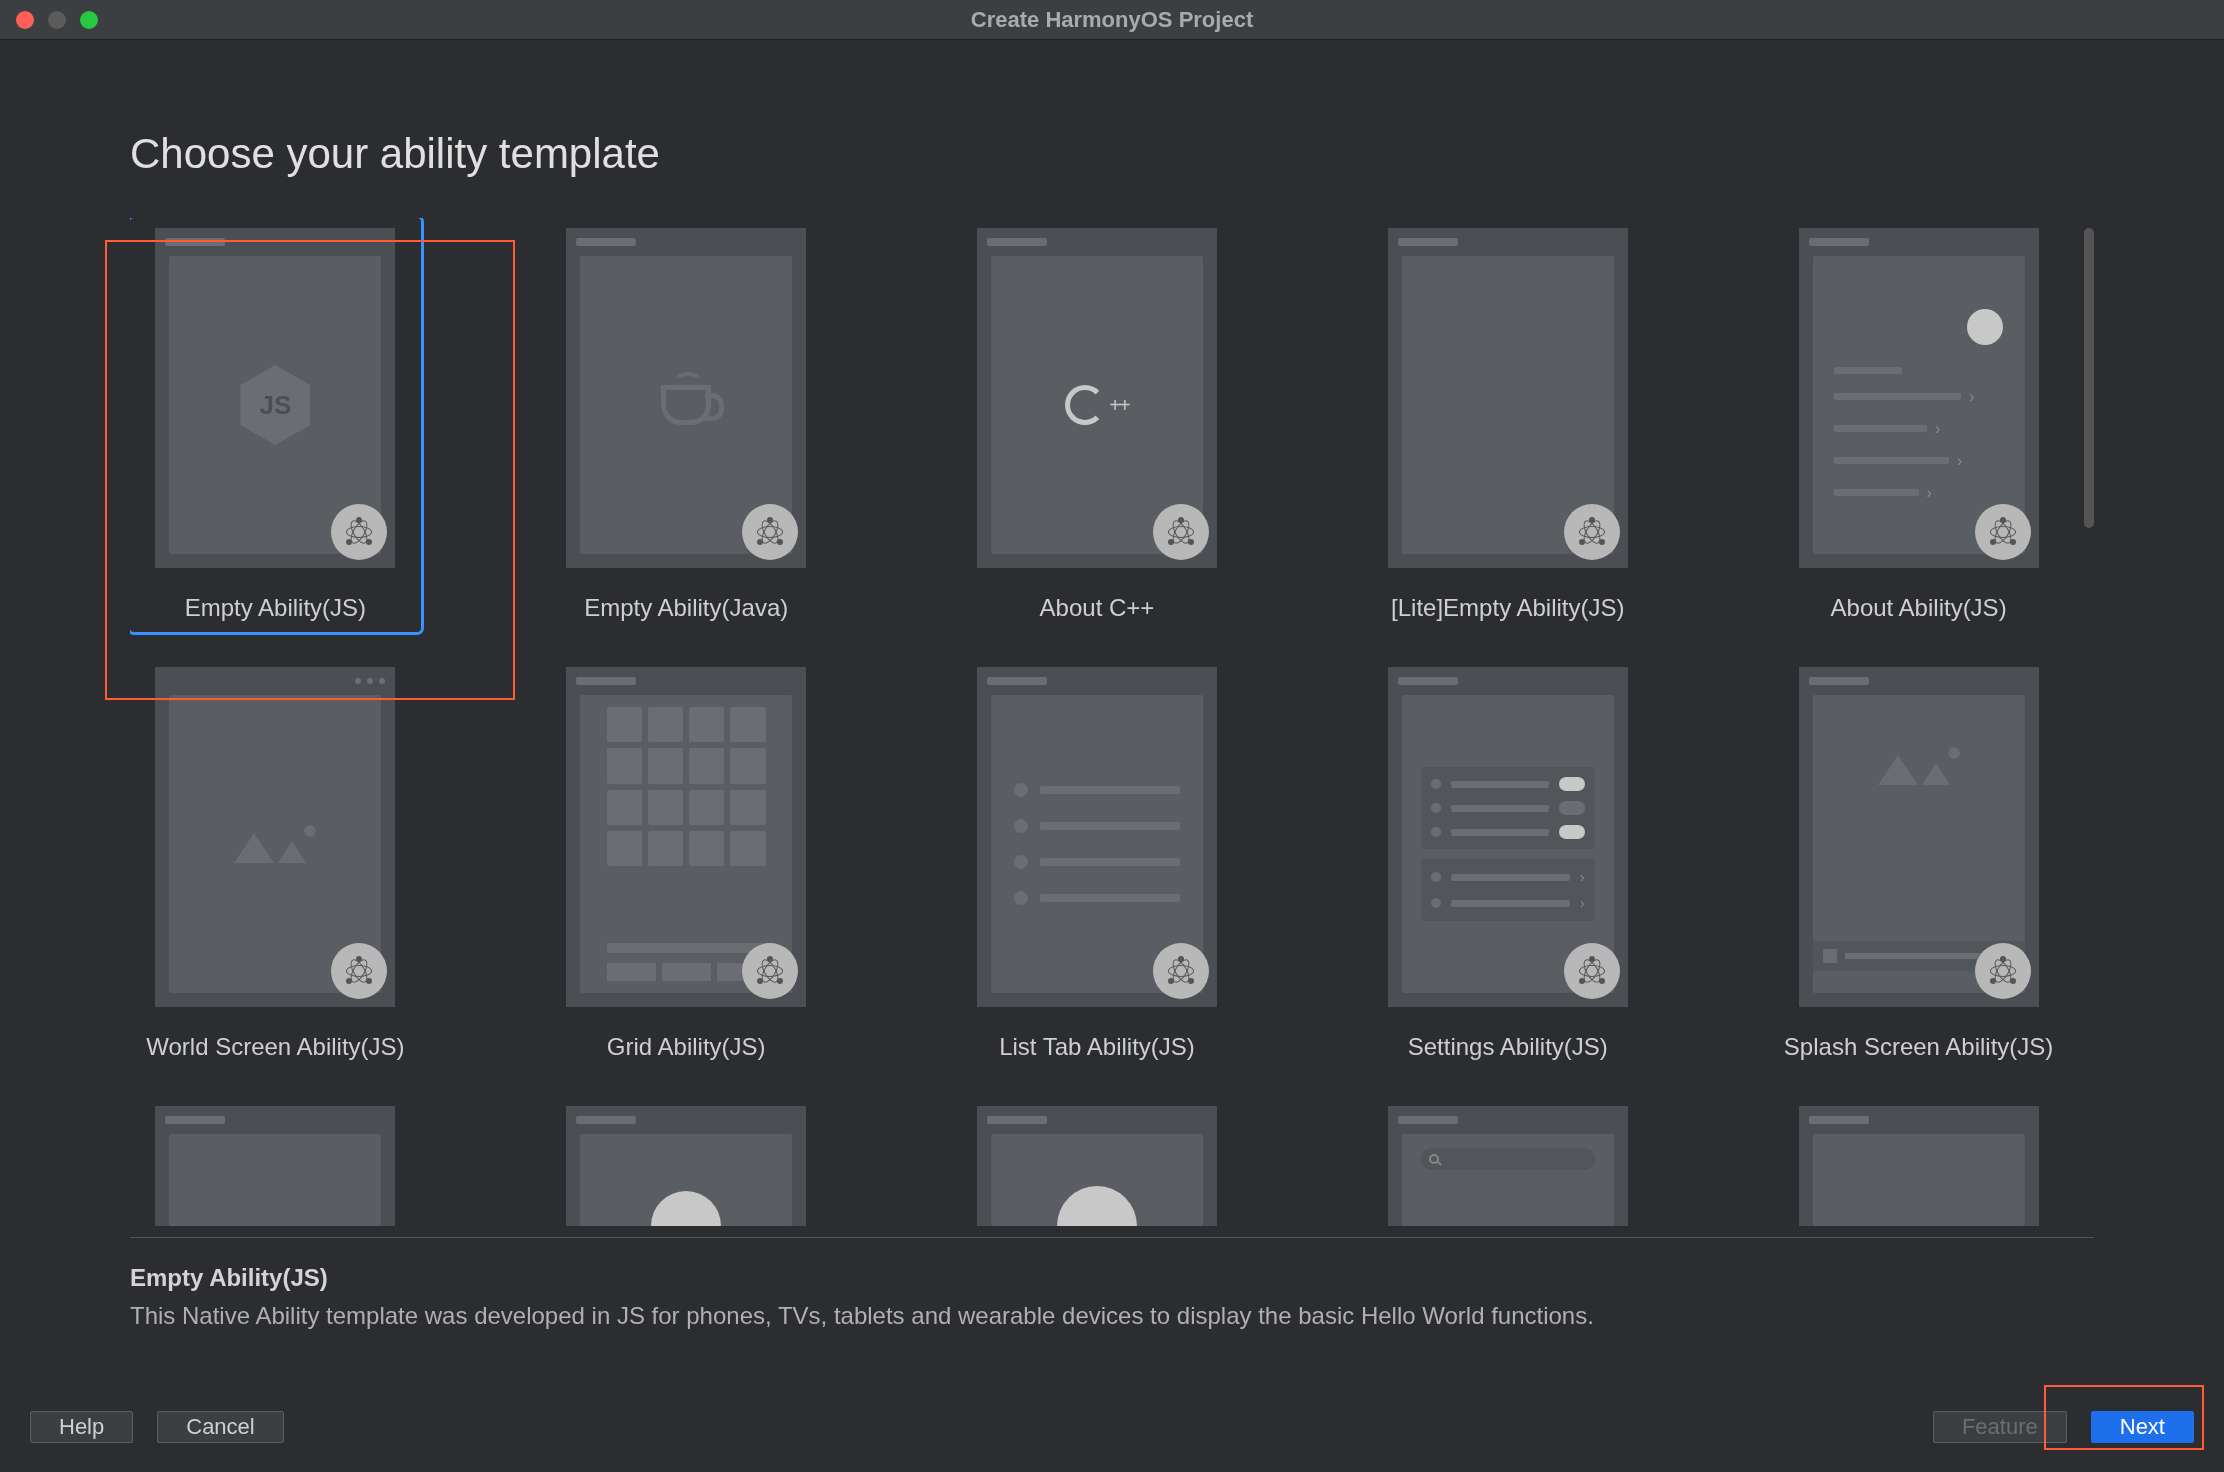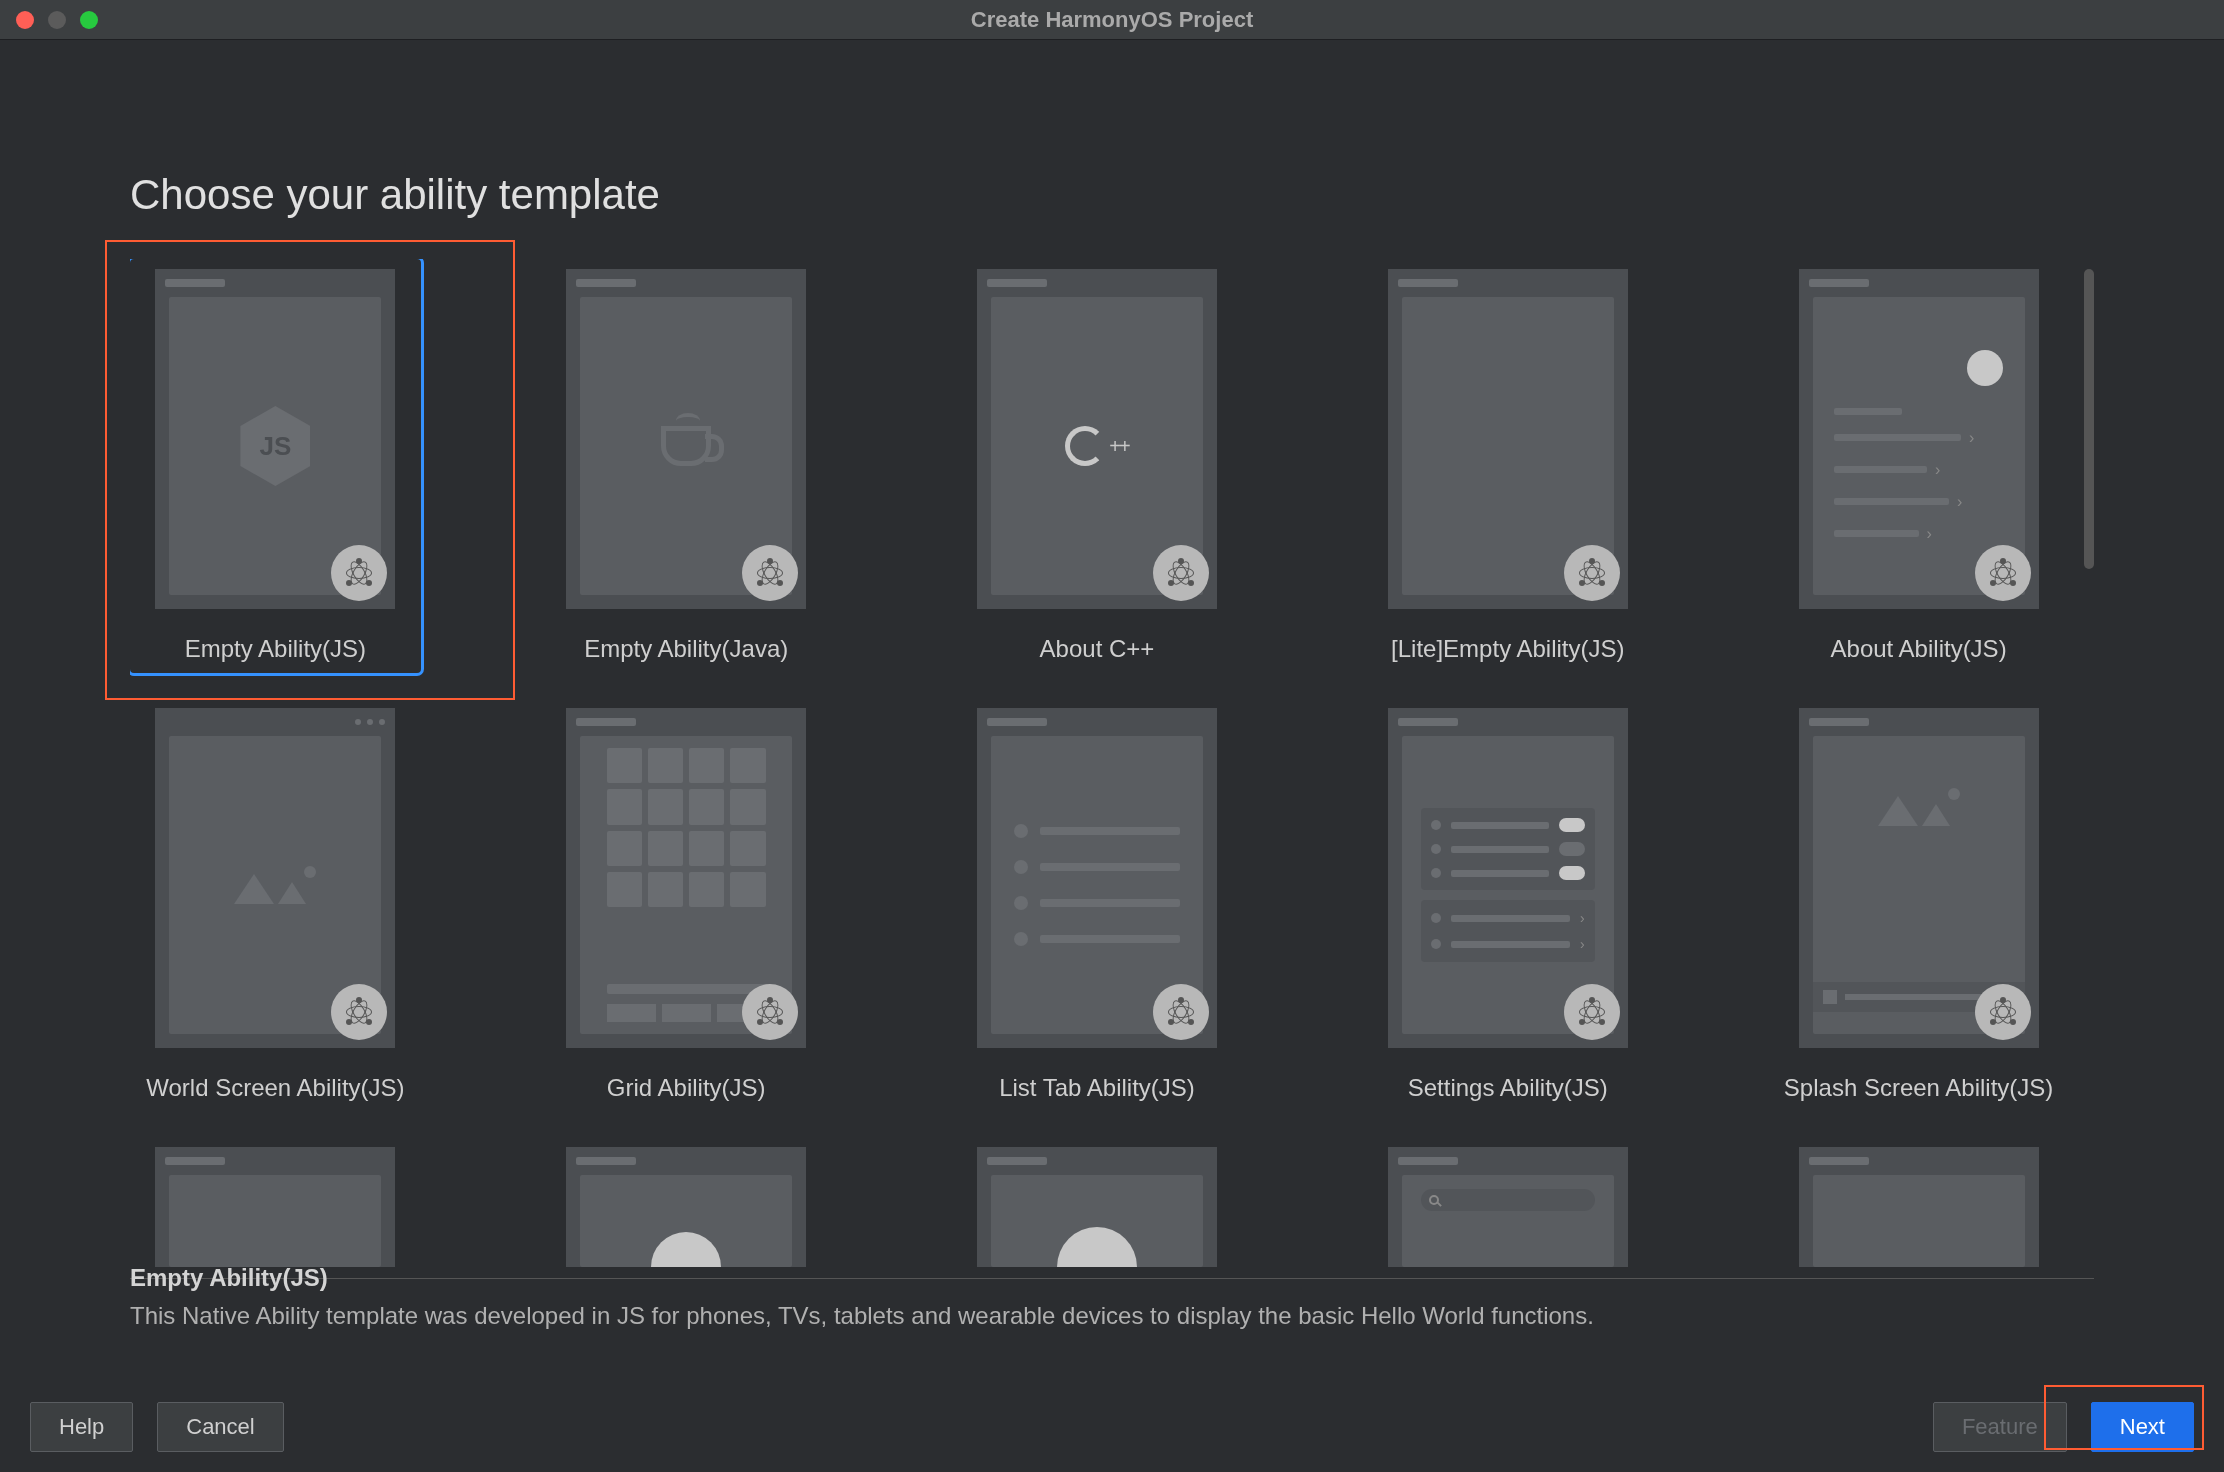--- a/index.html
+++ b/index.html
@@ -32,21 +32,20 @@
     pointer-events: none;
   }
   .content {
     padding: 90px 130px 0 130px;
     height: 1220px;
     position: relative;
   }
   .heading {
     font-size: 42px; font-weight: 400; color: #e0e0e0;
     margin-bottom: 40px;
-    margin-top: 41px;
   }
   .gallery-wrap {
     display: flex;
     gap: 20px;
     height: 1020px;
     overflow: hidden;
     border-bottom: 1px solid #555;
   }
   .gallery {
     flex: 1;
@@ -138,21 +137,21 @@
   .desc-text { font-size: 24px; color: #b0b0b0; }
 
   .footer {
     position: absolute; left: 0; right: 0; bottom: 0;
     height: 90px;
     display: flex; align-items: center;
     padding: 0 30px;
     gap: 24px;
   }
   .btn {
-    height: 50px; padding: 0 28px;
+    height: 32px; padding: 0 28px;
     background: #3c3f41;
     border: 1px solid #5a5d61;
     color: #d0d0d0;
     font-size: 22px;
     display: flex; align-items: center; justify-content: center;
     cursor: pointer;
     border-radius: 2px;
   }
   .btn.primary { background: #1e6feb; border-color: #1e6feb; color: #fff; font-weight: 500; }
   .btn.disabled { color: #6a6d71; cursor: default; }

